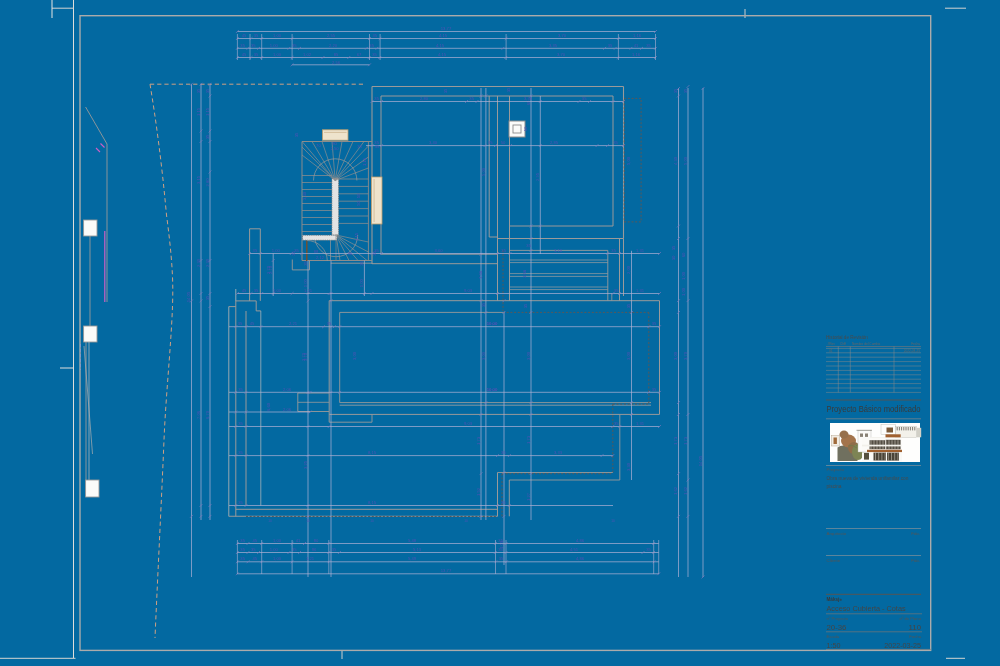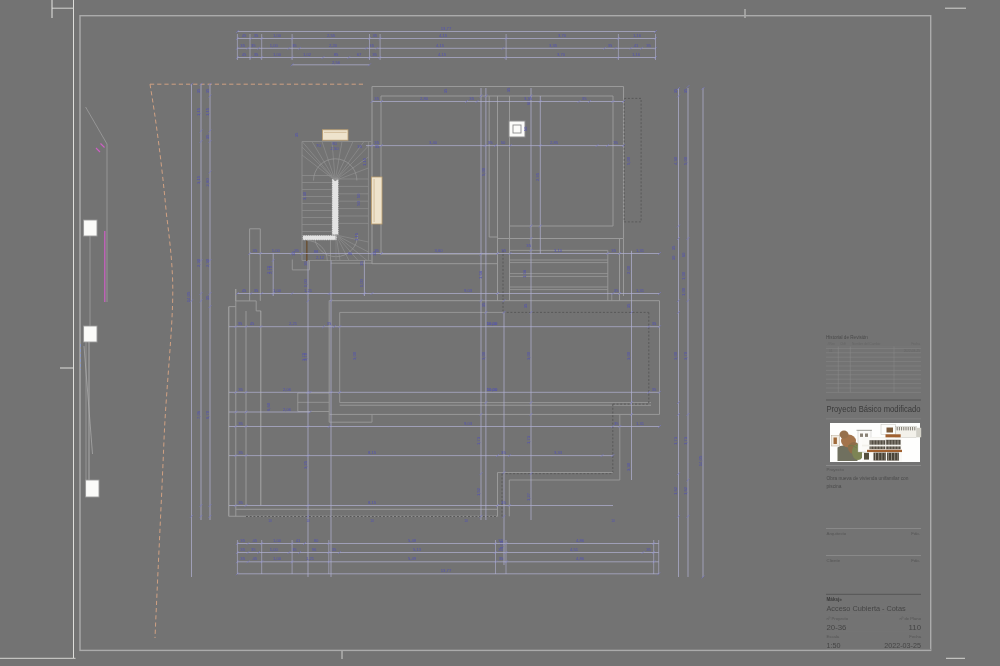--- a/index.html
+++ b/index.html
@@ -1,14 +1,14 @@
 <!DOCTYPE html>
 <html><head><meta charset="utf-8"><title>Plano</title><style>
 html,body{margin:0;padding:0;background:#ffffff;}
-#sheet{position:relative;width:1000px;height:666px;background:#737373;overflow:hidden;font-family:"Liberation Sans",sans-serif;}
+#sheet{position:relative;width:1000px;height:666px;background:#0369a1;overflow:hidden;font-family:"Liberation Sans",sans-serif;}
 </style></head><body>
 <div id="sheet">
 <svg width="1000" height="666" viewBox="0 0 1000 666" style="filter:blur(0.25px)">
 
 <line x1="73.5" y1="0" x2="73.5" y2="658" stroke="#dededb" stroke-width="1.0"></line>
 <line x1="52" y1="8.2" x2="74" y2="8.2" stroke="#d6d6d3" stroke-width="1.0"></line>
 <line x1="52" y1="0" x2="52" y2="18" stroke="#e6e6e3" stroke-width="1.0"></line>
 <line x1="945" y1="8.2" x2="966" y2="8.2" stroke="#d6d6d3" stroke-width="1.0"></line>
 <line x1="0" y1="658.3" x2="75.5" y2="658.3" stroke="#d6d6d3" stroke-width="1.0"></line>
 <line x1="946" y1="658.3" x2="965" y2="658.3" stroke="#d6d6d3" stroke-width="1.0"></line>

